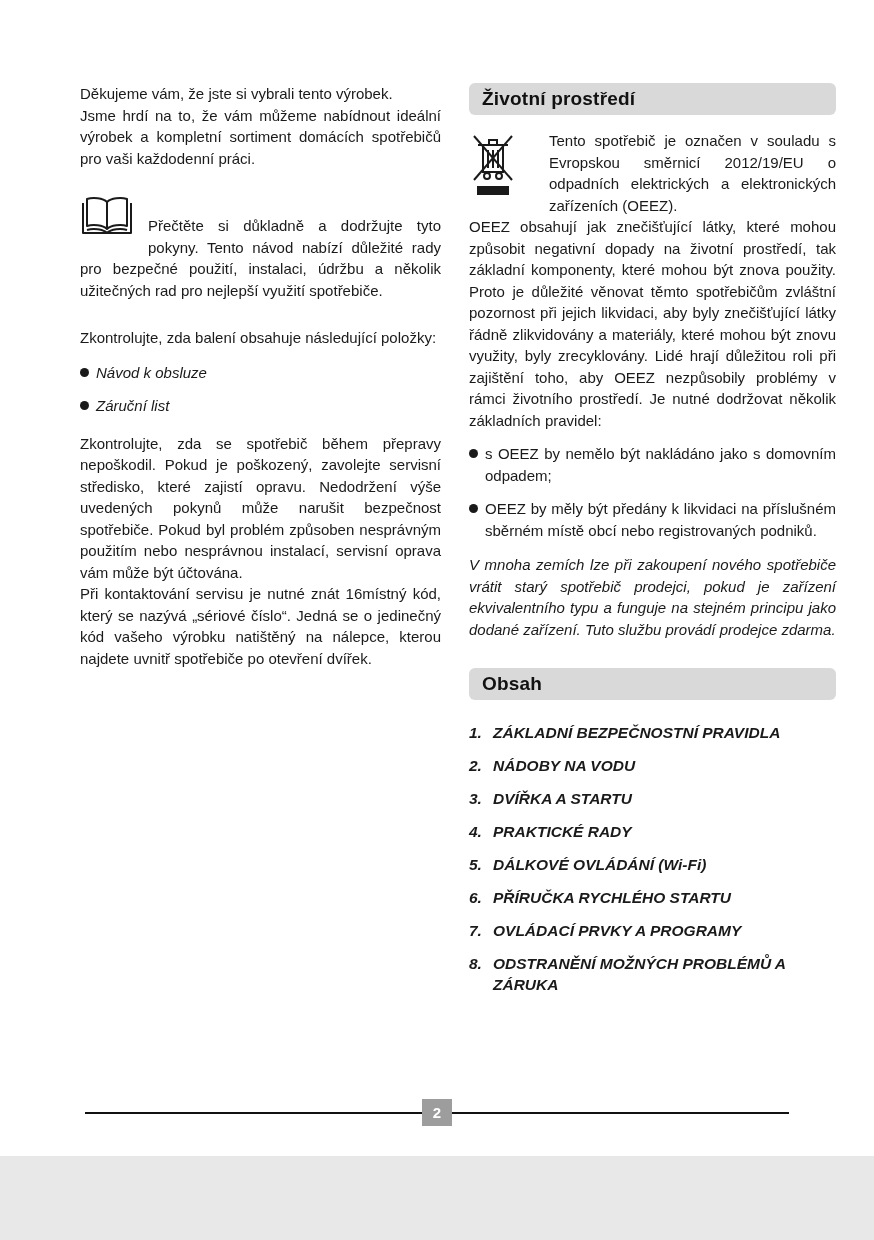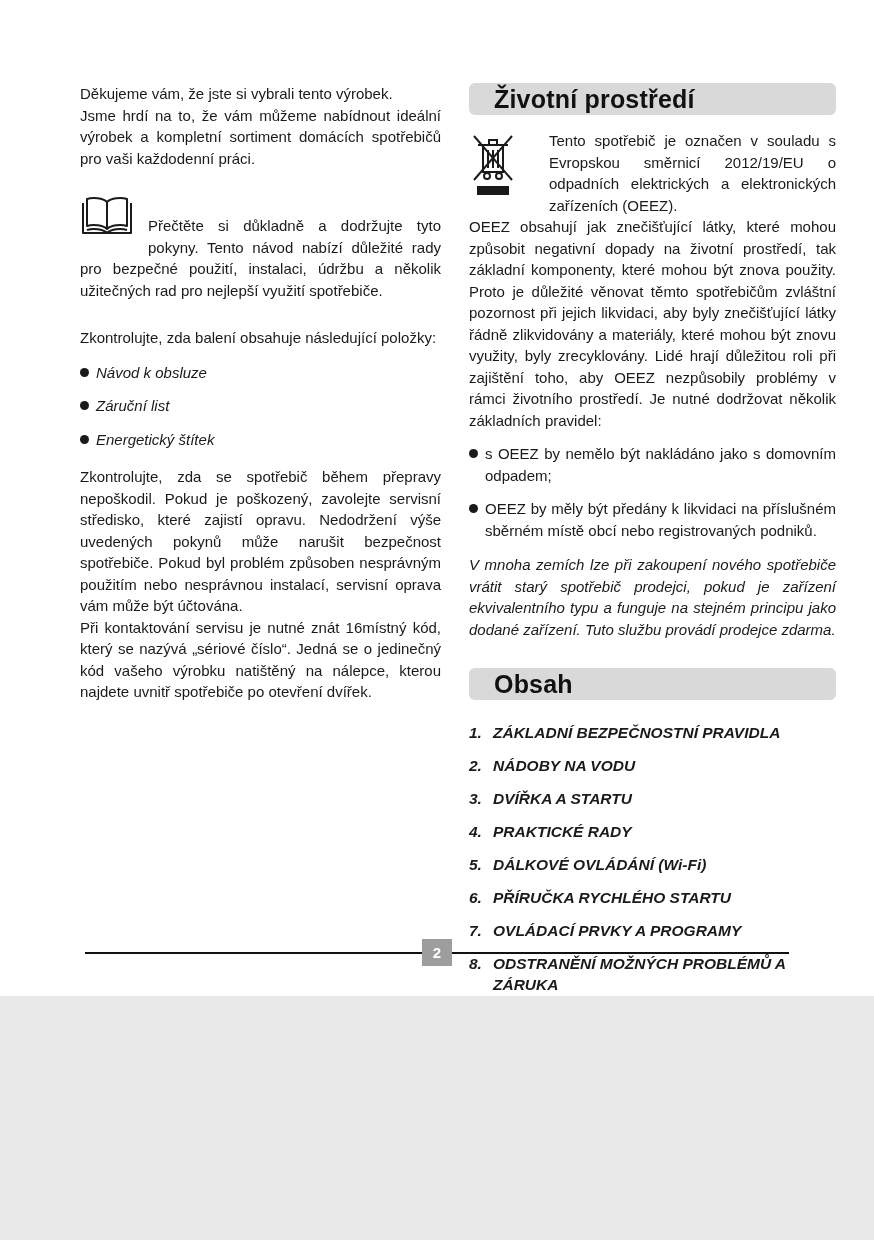--- a/index.html
+++ b/index.html
@@ -1,18 +1,18 @@
 <!DOCTYPE html>
 <html><head>
 <meta charset="utf-8">
 <style>
   html,body { margin:0; padding:0; background:#e8e8e8; }
   .page {
     position:relative;
-    width:874px; height:996px;
+    width:874px; height:1156px;
     background:#ffffff;
     font-family:"Liberation Sans", sans-serif;
     color:#1a1a1a;
     overflow:hidden;
     margin:0 auto;
   }
   .columns {
     display:flex;
     padding:83px 38px 0 80px;
     gap:28px;
@@ -67,22 +67,22 @@
   .section-bar {
     background:#d9d9d9;
     border-radius:6px;
     height:32px;
     display:flex;
     align-items:center;
     padding-left:9px;
     box-sizing:border-box;
   }
   .section-bar h2 {
-    margin:16px;
-    font-size:25px;
+    margin:4px;
+    font-size:19px;
     font-weight:bold;
     color:#111;
     letter-spacing:0.2px;
   }
   .after-bar { margin-top:15px; }
 
   
   .toc { margin-top:22px; }
   .toc-item {
     display:flex;
@@ -148,24 +148,20 @@
       <p class="gap-md">Zkontrolujte, zda balení obsahuje následující položky:</p>
 
       <div class="gap-sm">
         <div class="bullet-item">
           <span class="dot"></span>
           <p>Návod k obsluze</p>
         </div>
         <div class="bullet-item">
           <span class="dot"></span>
           <p>Záruční list</p>
-        </div>
-        <div class="bullet-item">
-          <span class="dot"></span>
-          <p>Energetický štítek</p>
         </div>
       </div>
 
       <p class="gap-lg">Zkontrolujte, zda se spotřebič během přepravy nepoškodil. Pokud je poškozený, zavolejte servisní středisko, které zajistí opravu. Nedodržení výše uvedených pokynů může narušit bezpečnost spotřebiče. Pokud byl problém způsoben nesprávným použitím nebo nesprávnou instalací, servisní oprava vám může být účtována.</p>
       <p>Při kontaktování servisu je nutné znát 16místný kód, který se nazývá „sériové číslo“. Jedná se o jedinečný kód vašeho výrobku natištěný na nálepce, kterou najdete uvnitř spotřebiče po otevření dvířek.</p>
     </div>
 
     <div class="col right">
 
       <div class="section-bar">

